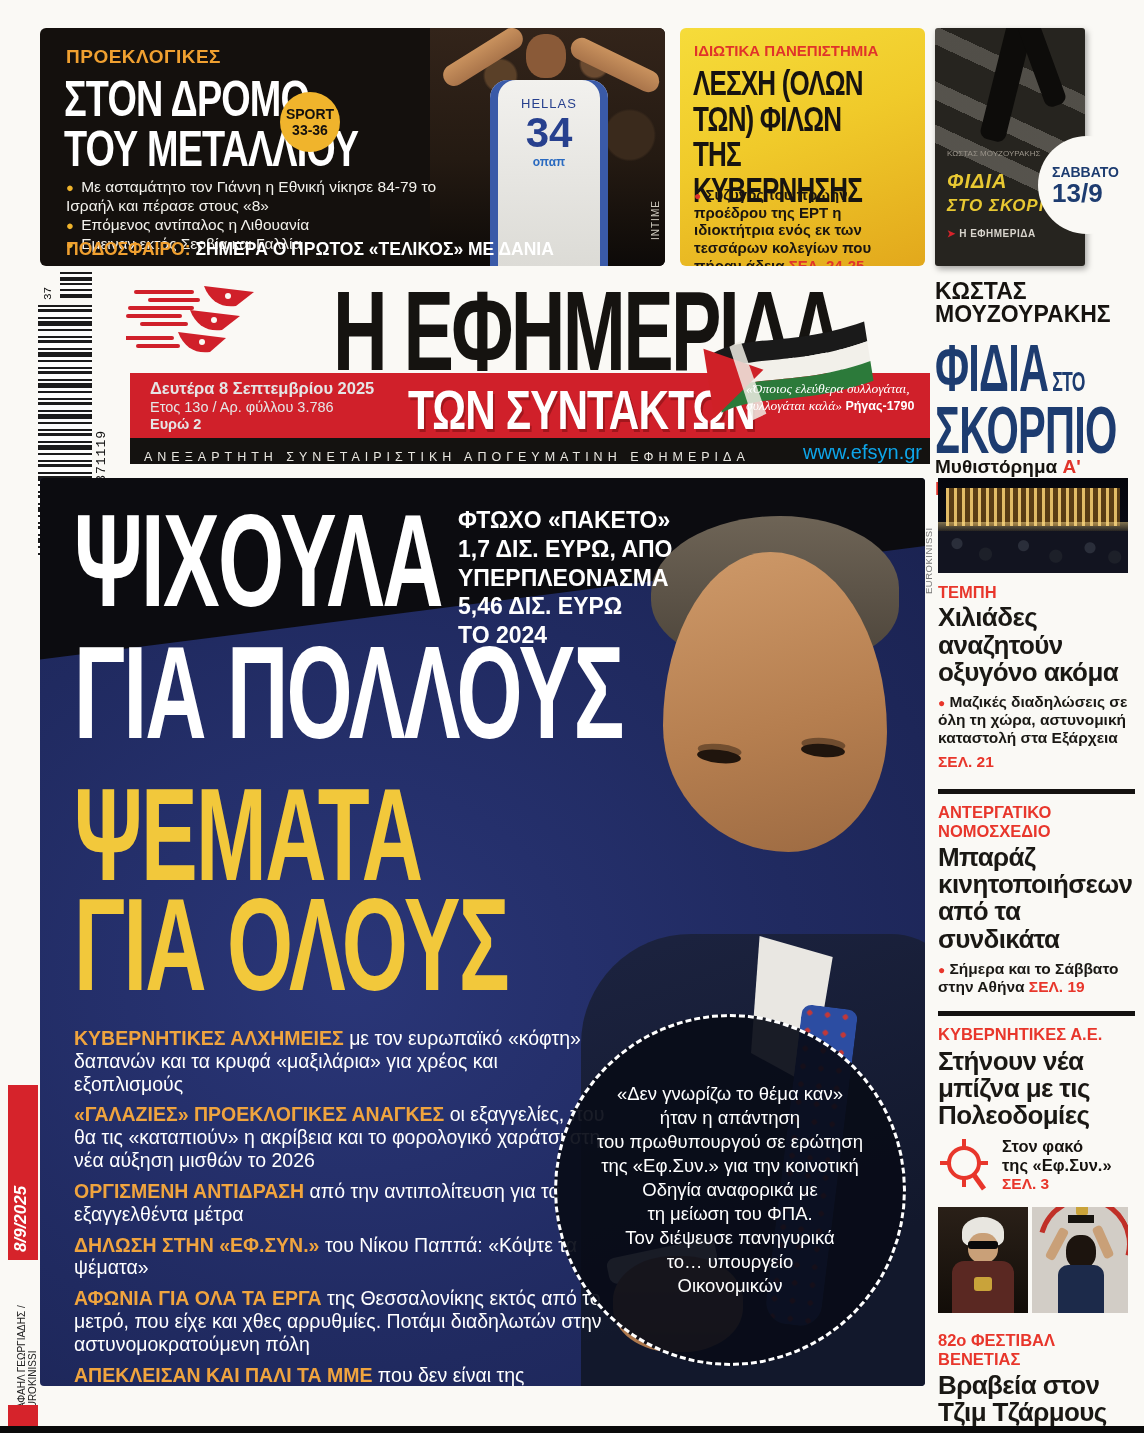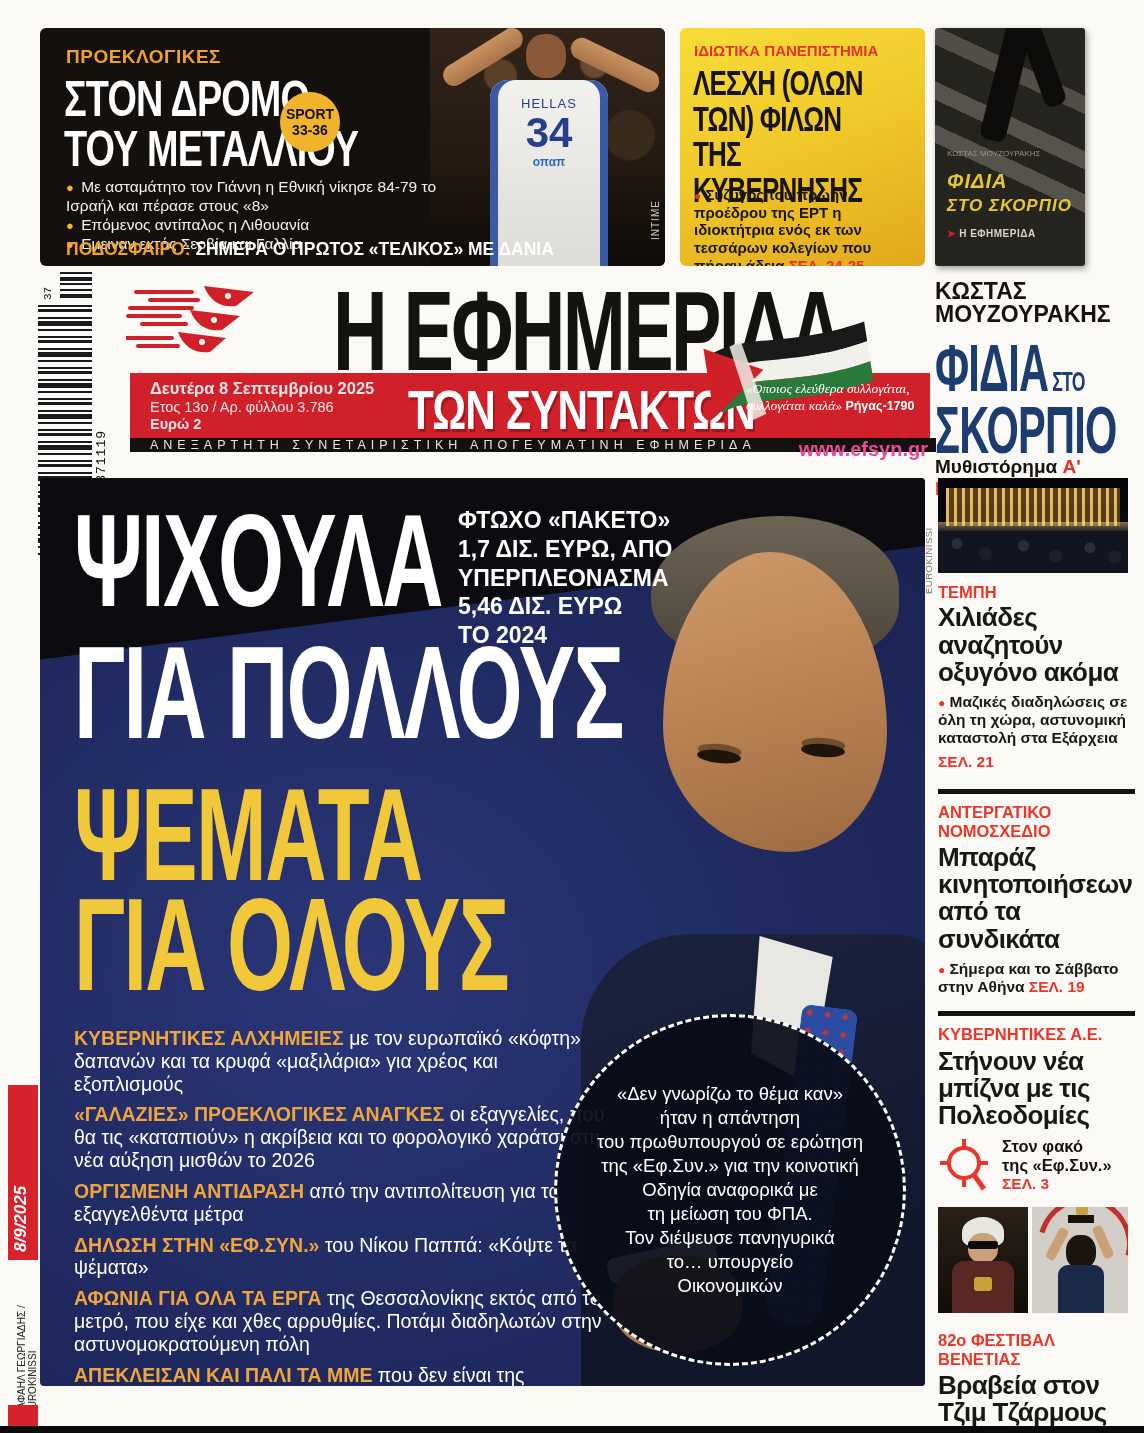--- a/index.html
+++ b/index.html
@@ -82,23 +82,23 @@
   #redband{left:130px;top:373px;width:800px;height:65px;background:#d0202a;}
   #mast-info{left:20px;top:6px;color:#e5e5e5;line-height:1.2;}
   #mast-date{font-weight:800;font-size:16.5px;}
   #mast-issue{font-size:14.5px;}
   #mast-price{font-weight:800;font-size:14.5px;}
   #mast-sub{left:278px;top:4px;color:#fff;font-weight:800;font-size:46px;letter-spacing:-1px;transform:scale(.92,1.22);transform-origin:0 0;white-space:nowrap;text-shadow:2px 2px 0 rgba(90,10,10,.4);}
   #flag{left:556px;top:-58px;}
   #mast-quote{right:8px;top:8px;width:176px;color:#fff;text-align:left;font-size:13.5px;line-height:1.25;}
   #mast-quote .q{font-family:"Liberation Serif",serif;font-style:italic;}
   #mast-quote .a{font-weight:800;font-size:12.5px;}
-  #blackstrip{left:130px;top:438px;width:800px;height:14px;background:#141210;display:flex;align-items:flex-start;padding-left:6px;}
+  #blackstrip{left:130px;top:438px;width:800px;height:26px;background:#141210;display:flex;align-items:flex-end;}
   #tagline{margin-left:14px;color:#e8e6e0;font-size:12.5px;letter-spacing:5px;flex:1;}
-  #site{margin-right:8px;color:#ec4899;font-weight:700;font-size:20px;margin-left:30px;}
+  #site{margin-right:8px;color:#0ea5e9;font-weight:400;font-size:20px;margin-left:30px;}
 
   
   #lead{left:40px;top:478px;width:885px;height:908px;background:radial-gradient(ellipse at 35% 55%,#2a3678 0%,#202a60 55%,#1a2250 100%);border-radius:4px;overflow:hidden;}
   #lead-black{left:0;top:0;width:100%;height:100%;background:#0c0c10;clip-path:polygon(0 0,100% 0,100% 7.5%,0 20%);}
   
   #portrait{right:0;top:34px;width:292px;height:874px;}
   #p-hair{left:18px;top:4px;width:248px;height:150px;background:linear-gradient(#6e6456,#4c443a);border-radius:52% 48% 40% 44%;}
   #p-face{left:30px;top:40px;width:224px;height:300px;background:linear-gradient(165deg,#cb9666 8%,#b57e4f 58%,#9c6a42 100%);border-radius:48% 52% 44% 56% / 58% 60% 40% 42%;}
   .p-eye{position:absolute;width:44px;height:13px;background:#20150d;border-radius:50%;box-shadow:0 -6px 0 rgba(60,40,24,.55);}
   #p-eye-l{left:64px;top:238px;transform:rotate(6deg);}
@@ -213,20 +213,24 @@
   </div>
 
   <div class="abs" id="cover">
     <div class="leg" id="leg1"></div>
     <div class="leg" id="leg2"></div>
     <div id="cover-author">ΚΩΣΤΑΣ ΜΟΥΖΟΥΡΑΚΗΣ</div>
     <div id="cover-title1">ΦΙΔΙΑ</div>
     <div id="cover-title2">ΣΤΟ ΣΚΟΡΠΙΟ</div>
     <div id="cover-pub"><span class="arrow">➤ </span><span>Η ΕΦΗΜΕΡΙΔΑ</span></div>
   </div>
+  <div class="abs" id="notch">
+    <span class="d1">ΣΑΒΒΑΤΟ</span>
+    <span class="d2">13/9</span>
+  </div>
   <div class="abs pre" id="book-author">ΚΩΣΤΑΣ
 ΜΟΥΖΟΥΡΑΚΗΣ</div>
   <div class="abs book-big" id="book-t1"><span>ΦΙΔΙΑ</span><span class="small"> ΣΤΟ</span></div>
   <div class="abs book-big" id="book-t2">ΣΚΟΡΠΙΟ</div>
   <div class="abs" id="book-sub"><span>Μυθιστόρημα </span><span class="acc">Α' ΜΕΡΟΣ</span></div>
 
   <svg class="abs" id="pens" width="205" height="72" viewBox="0 0 205 72">
     <g fill="#d0202a">
       <rect x="8" y="8" width="60" height="4" rx="2"></rect>
         <rect x="22" y="16" width="52" height="4" rx="2"></rect>

